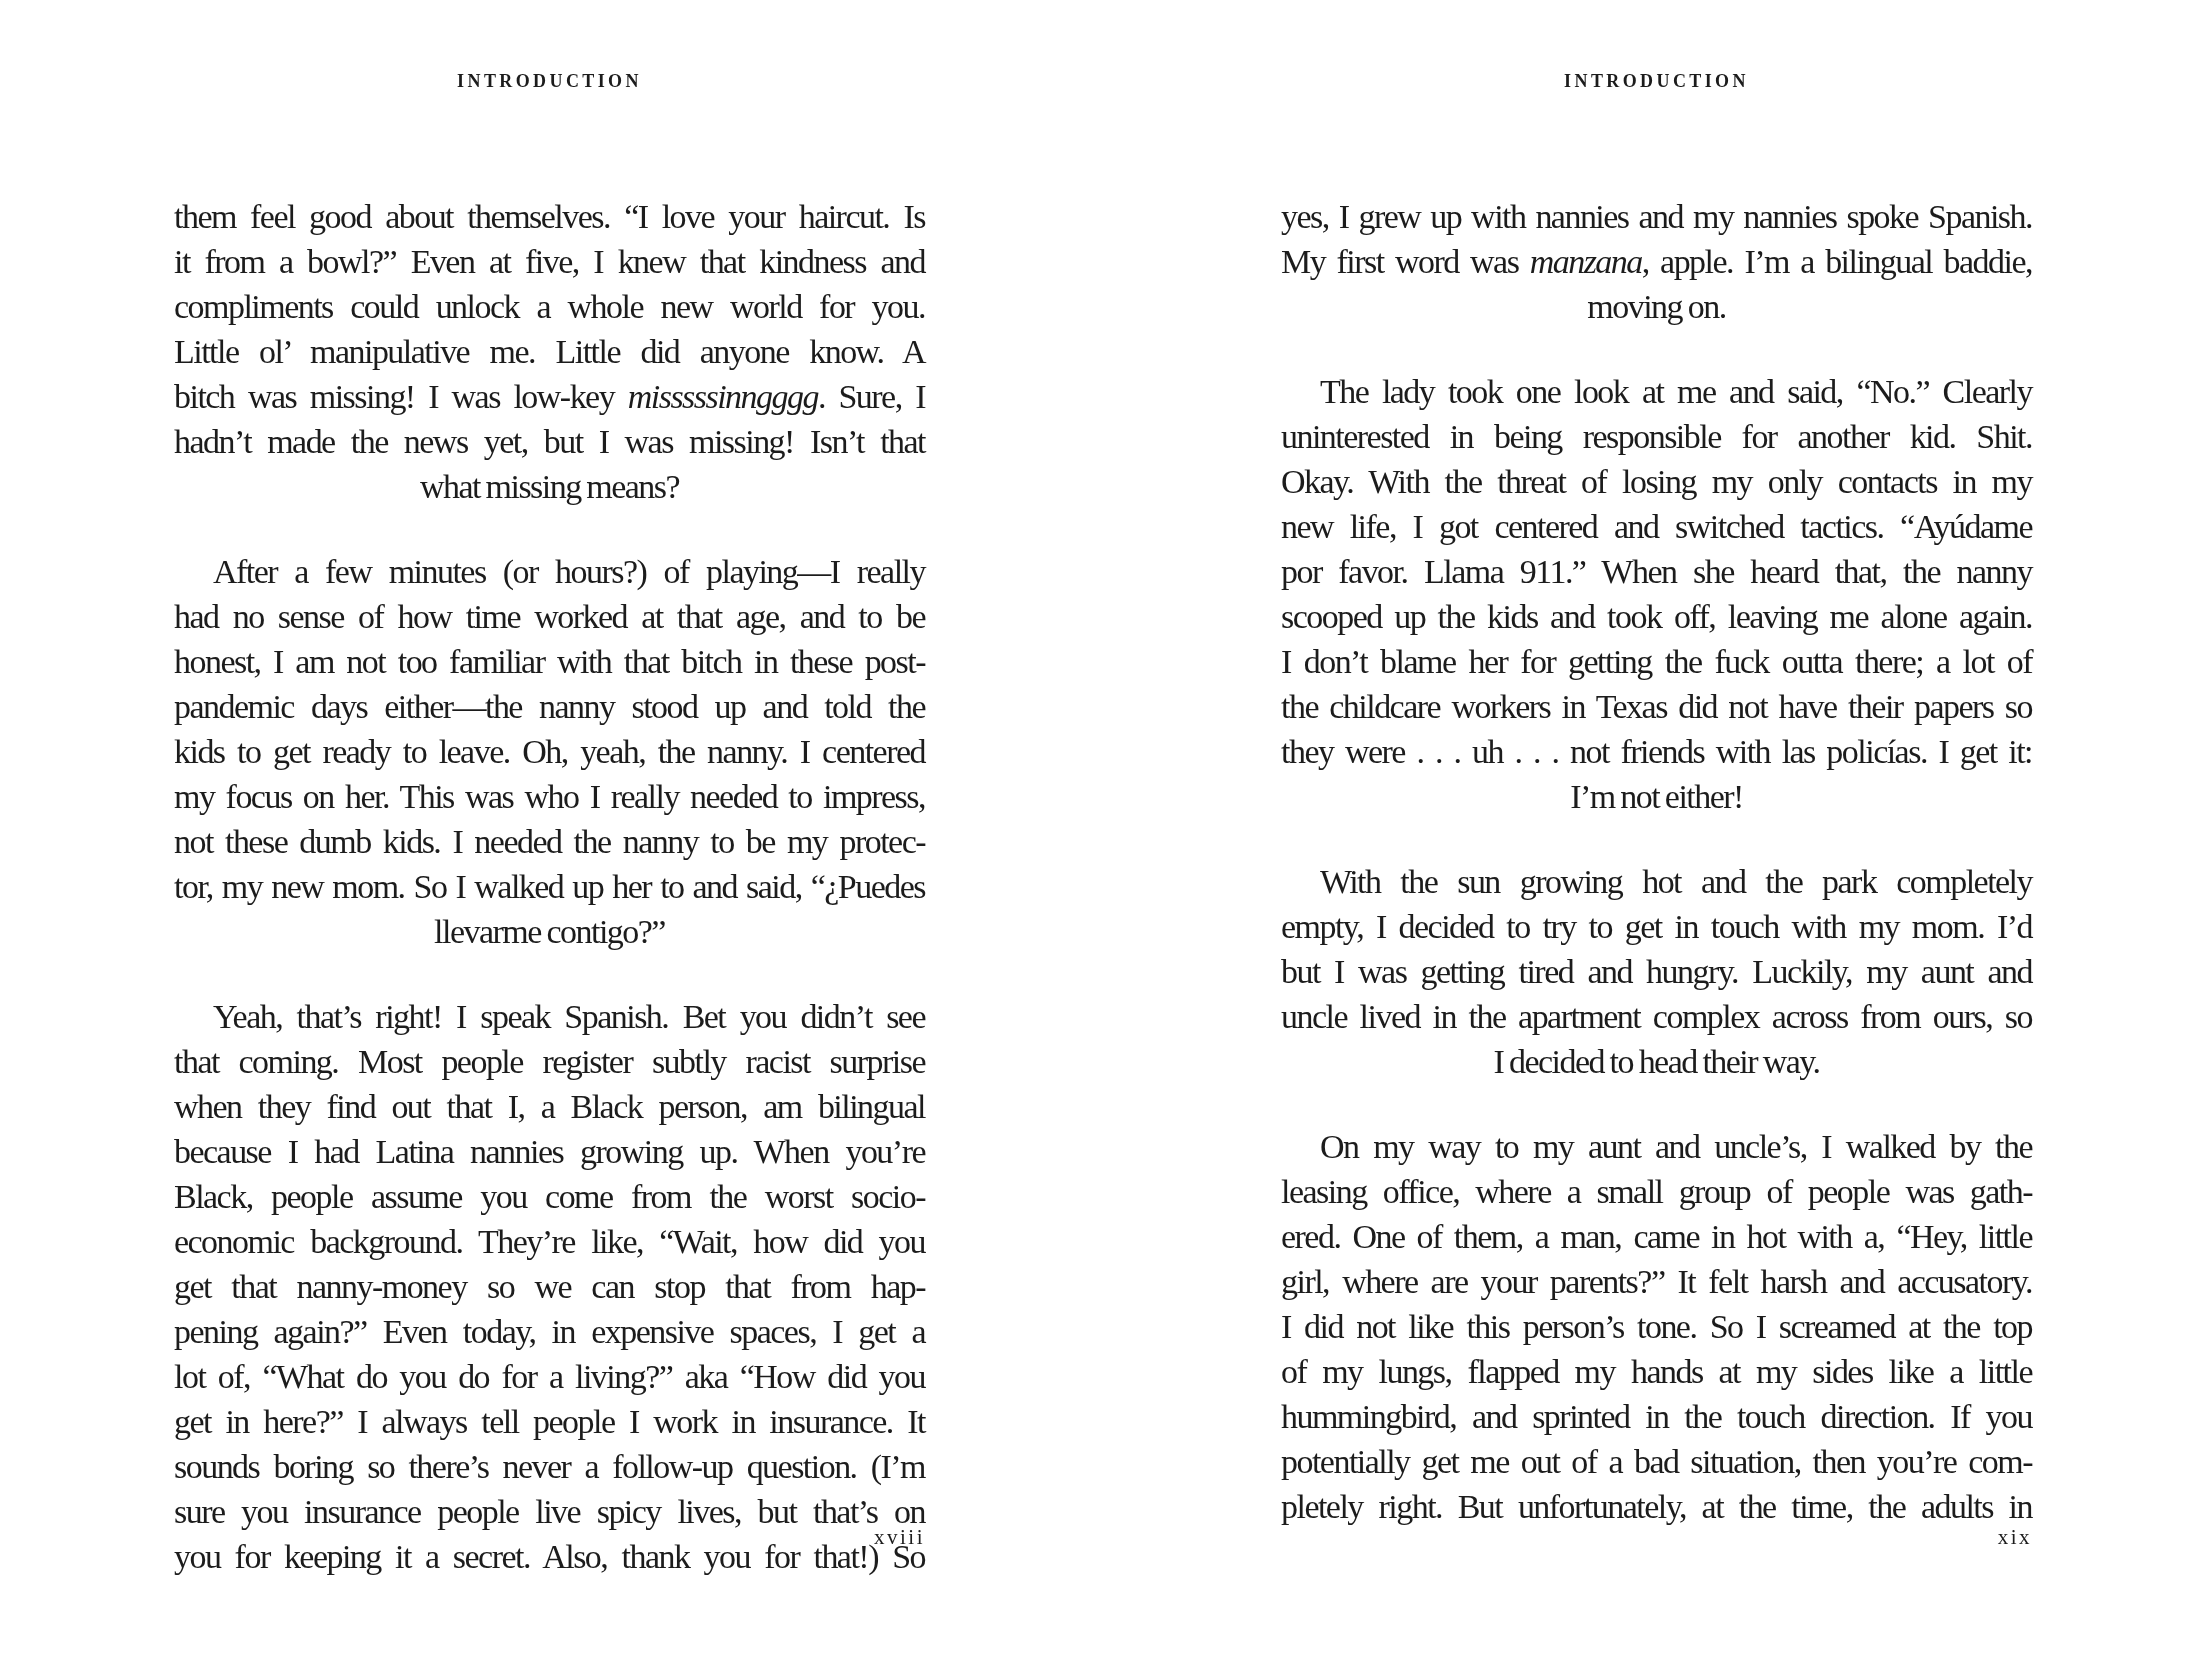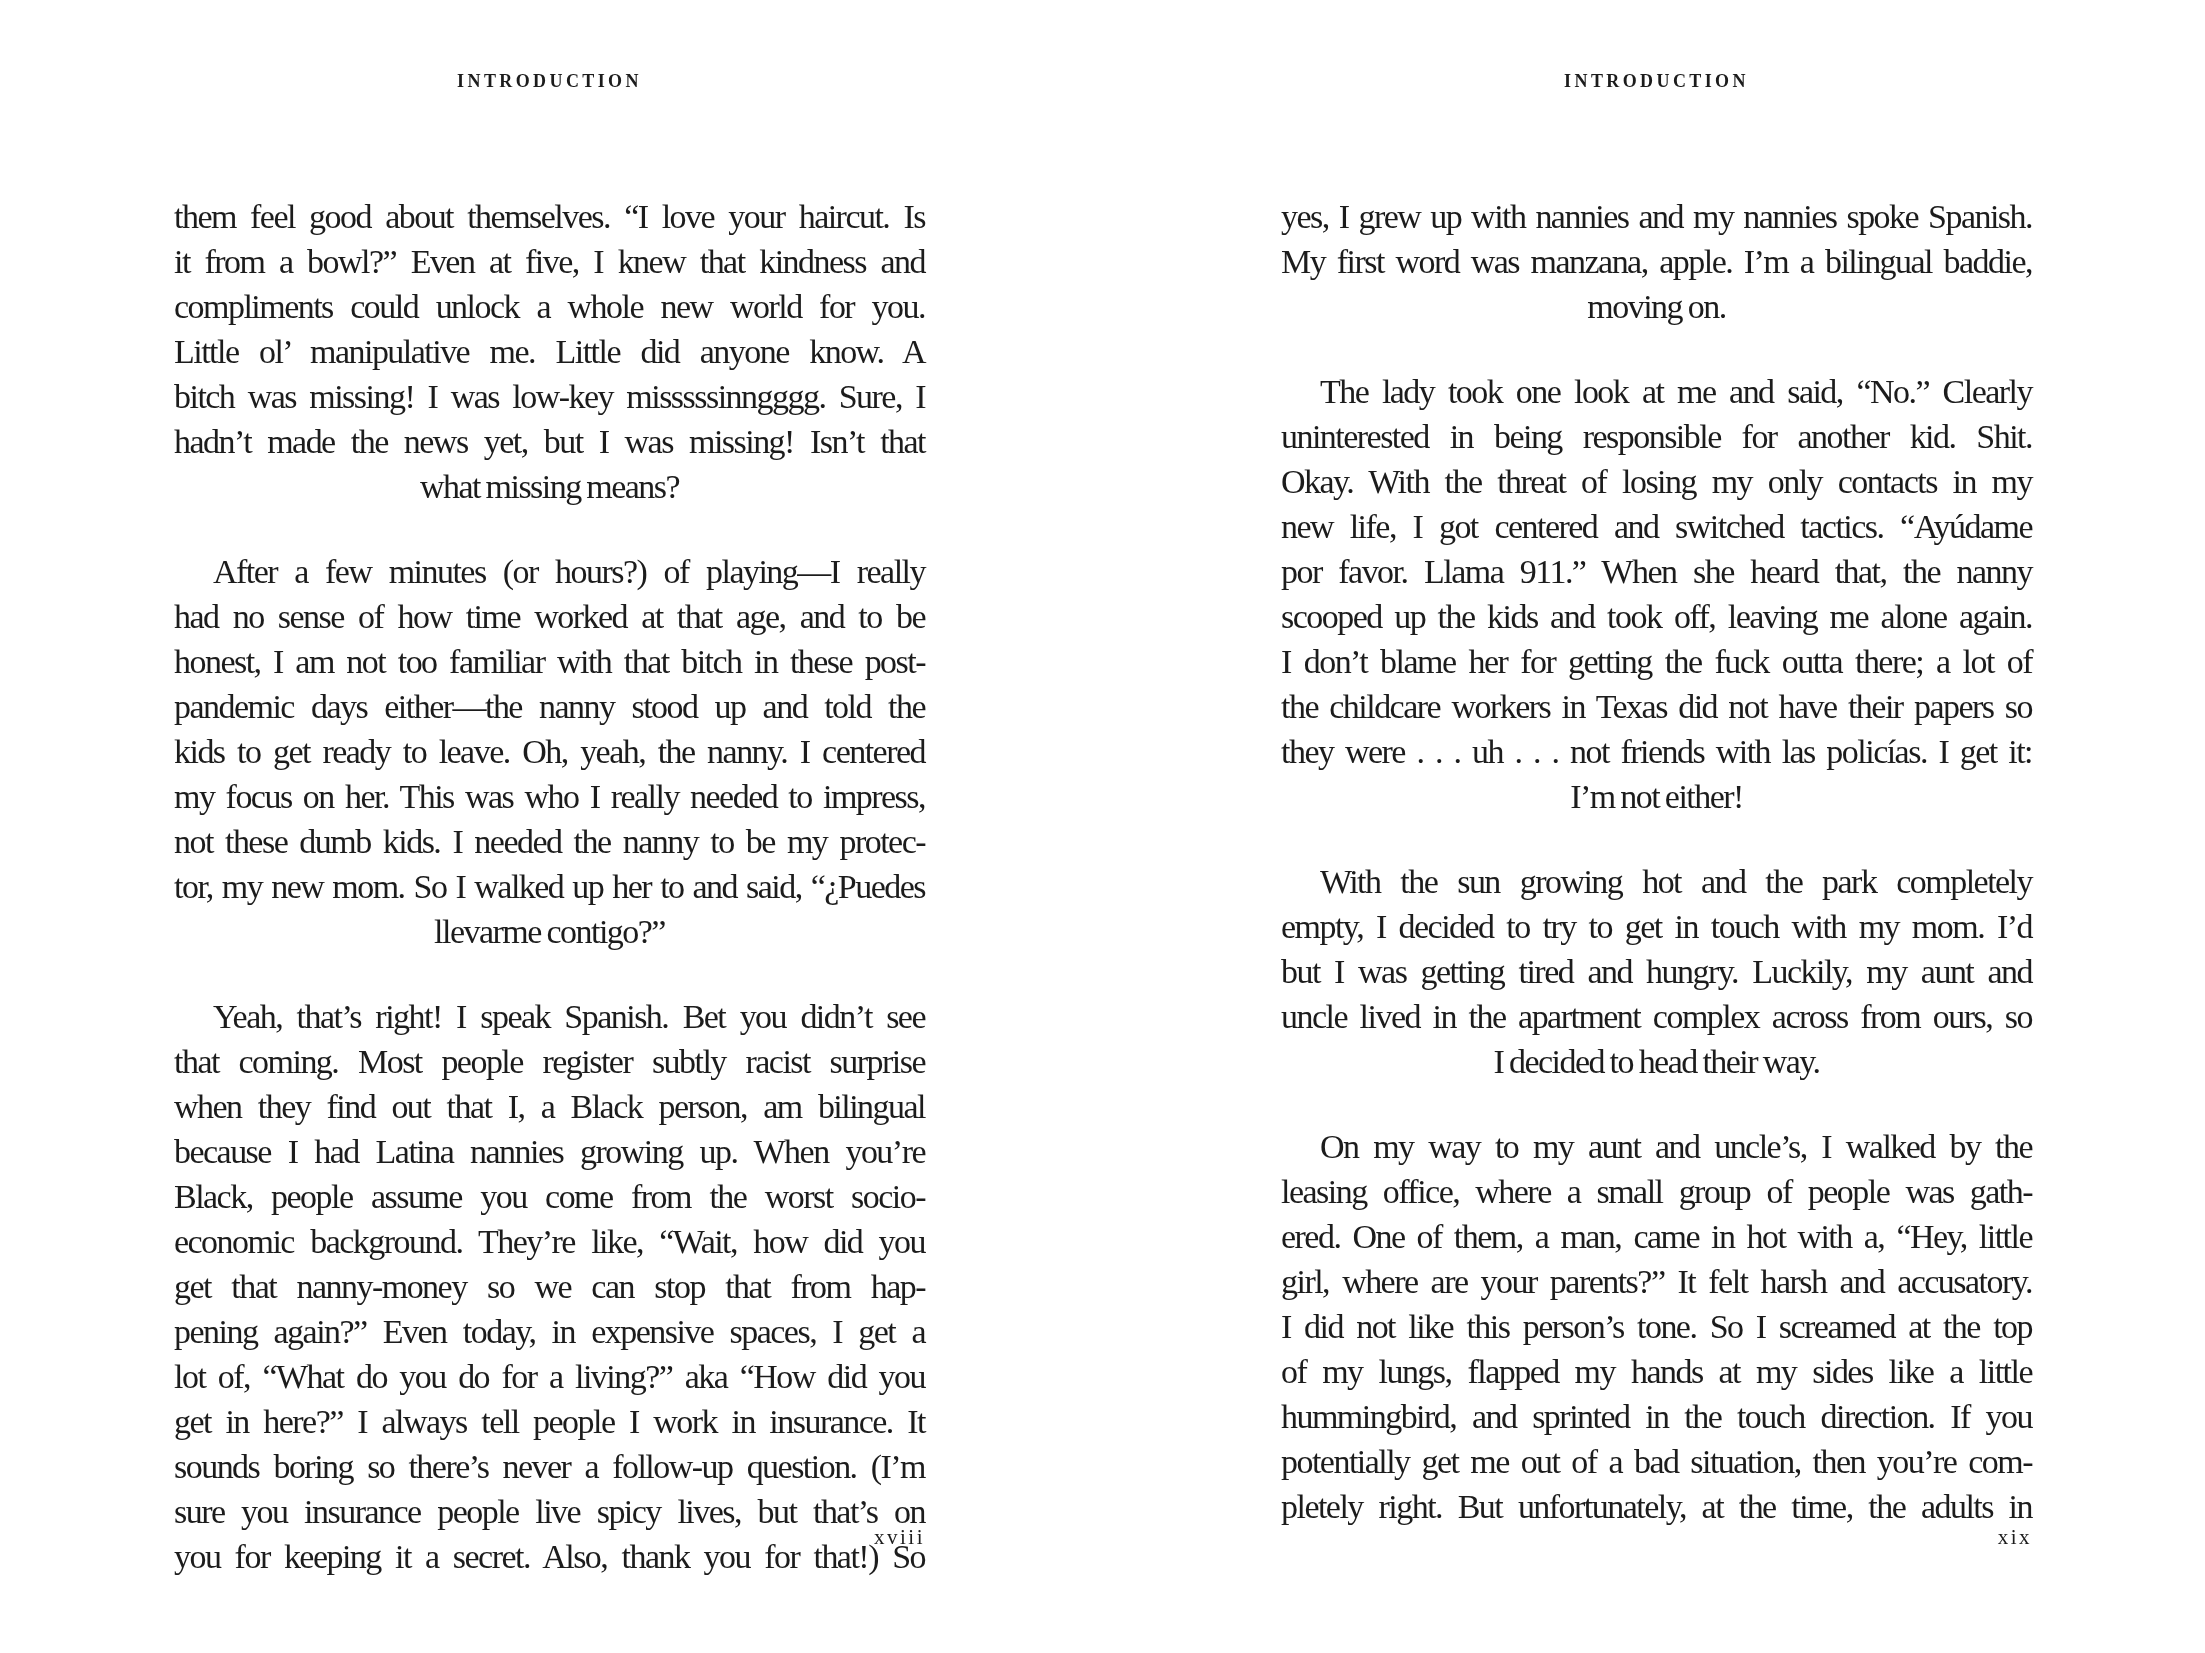--- a/index.html
+++ b/index.html
@@ -52,21 +52,21 @@
     text-align: center;
   }
   .line.j {
     text-align: justify;
     text-align-last: justify;
   }
   .line.in {
     text-indent: 39px;
     margin-top: 40px;
   }
-  .it { }
+  .it { font-style: italic; }
   .folio {
     position: absolute;
     top: 1525px;
     left: 0;
     width: 100%;
     text-align: right;
     font-size: 21px;
     letter-spacing: 2.5px;
     color: #1c1c1c;
   }

